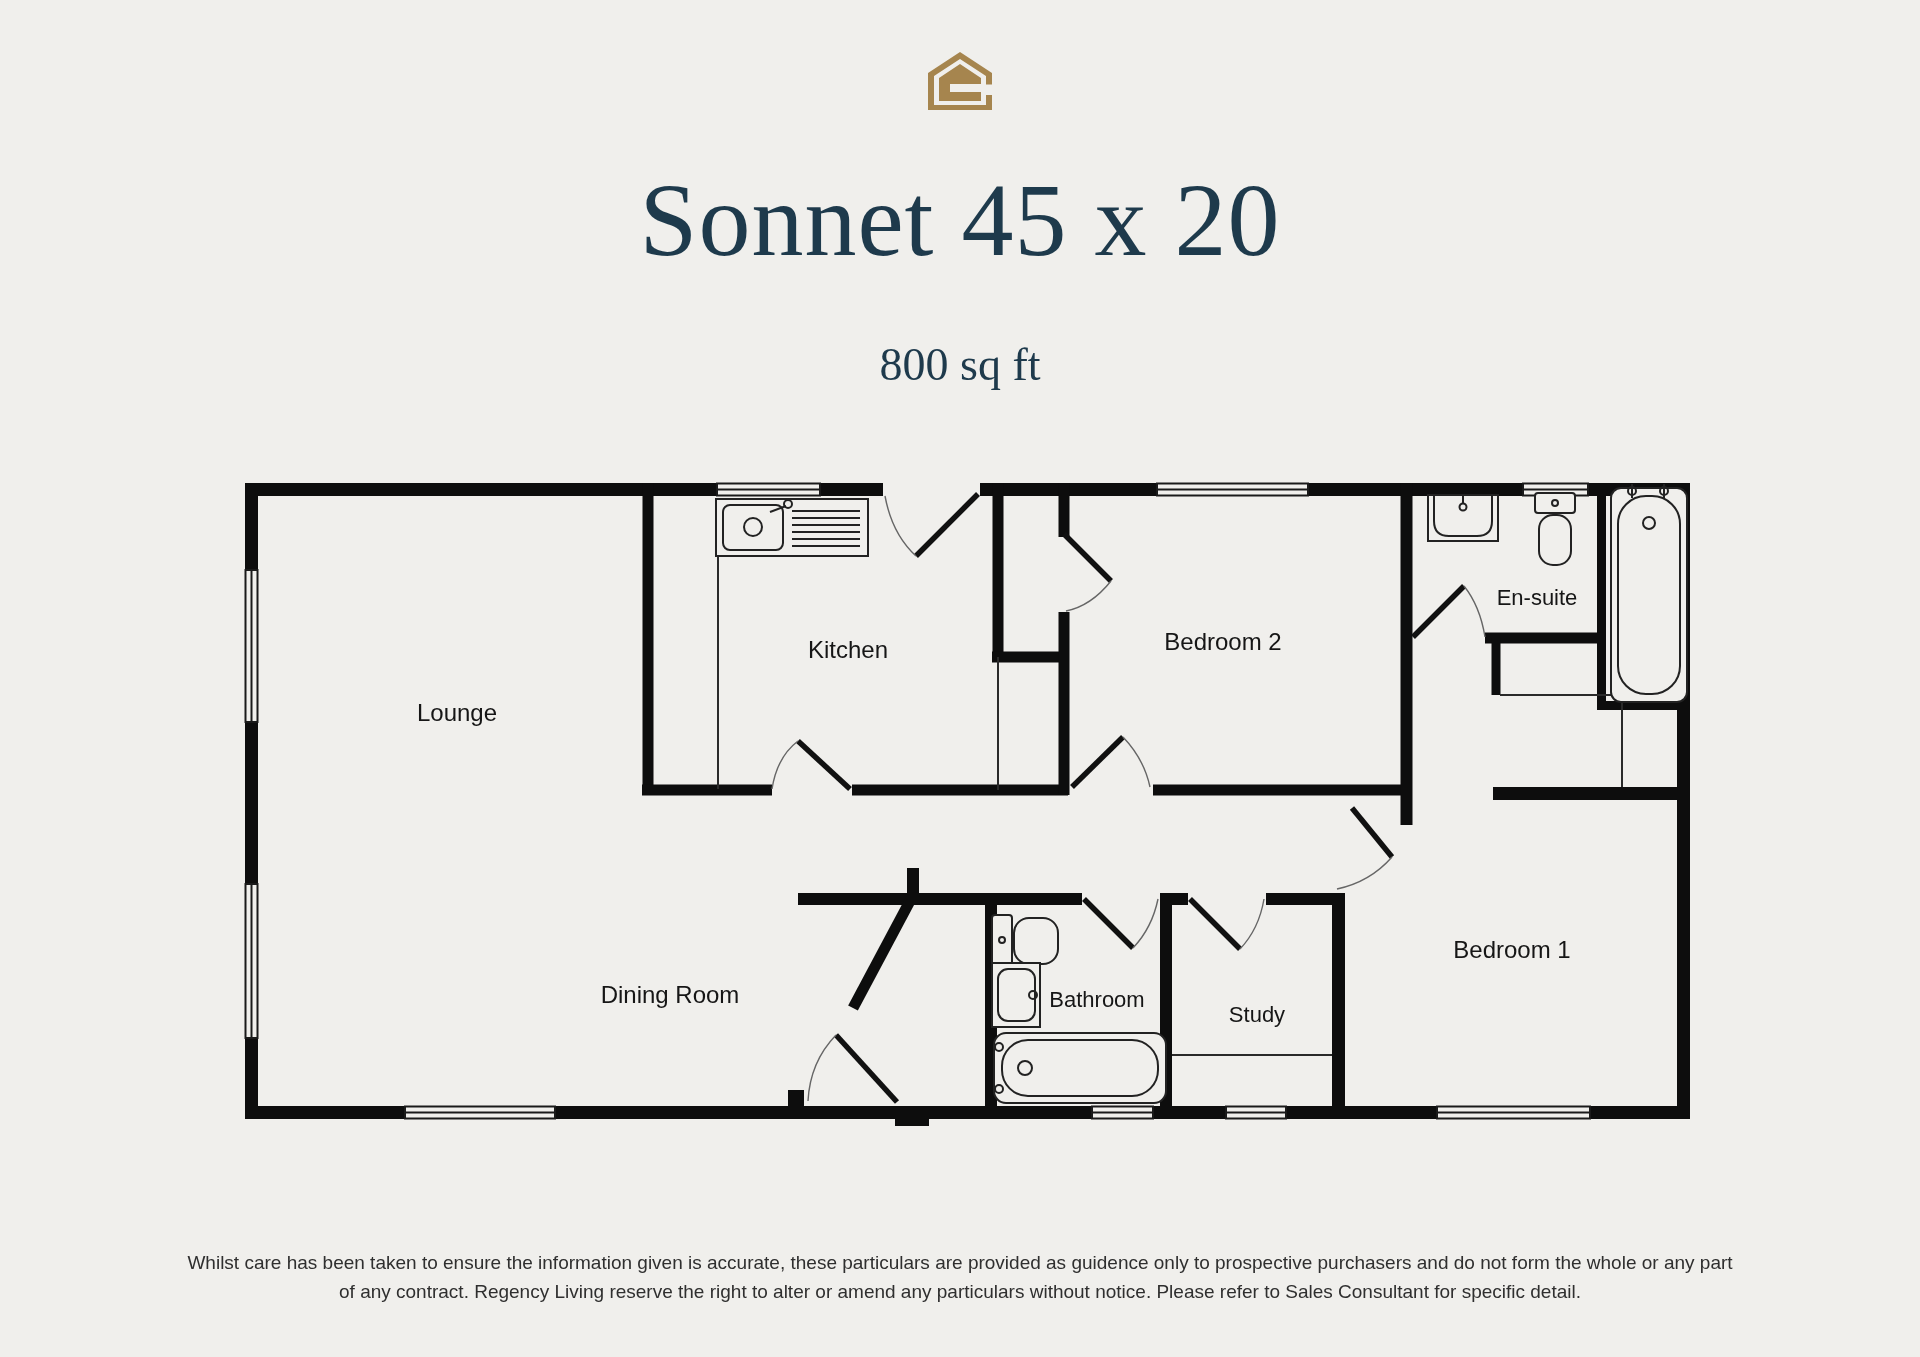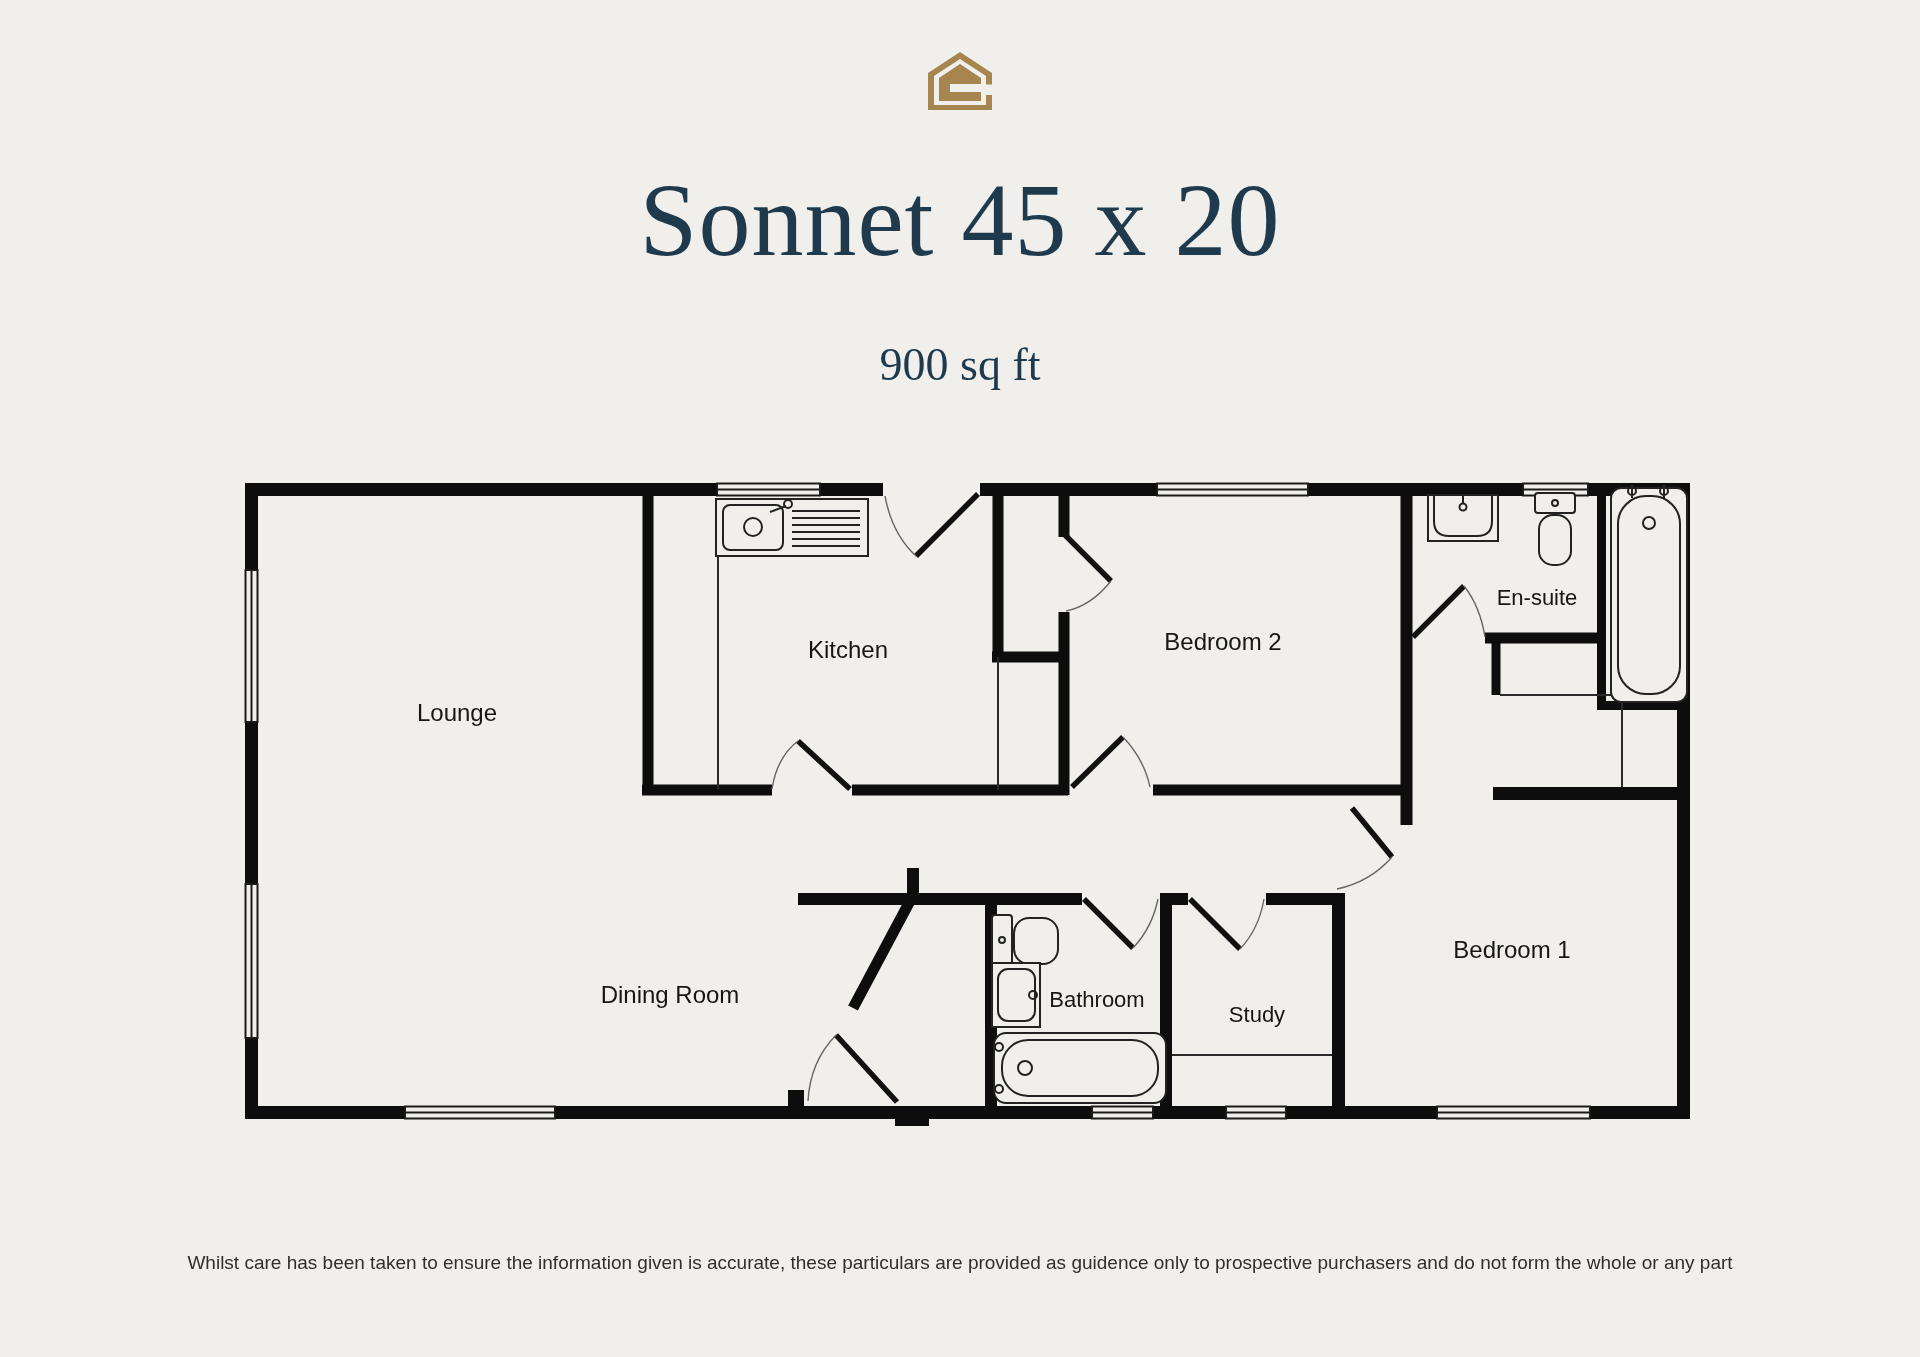--- a/index.html
+++ b/index.html
@@ -37,21 +37,21 @@
   <div class="logo-wrap">
     <svg width="76" height="64" viewBox="0 0 76 64">
       <path fill="#a6854e" fill-rule="evenodd" d="M6,62 L6,25 L38,4 L70,25 L70,62 Z M12,57 L64,57 L64,28 L38,11 L12,28 Z"></path>
       <rect x="62" y="39" width="10" height="8" fill="#f0efec"></rect>
       <path fill="#a6854e" d="M17,53 L17,30 L38,16 L59,30 L59,36 L28,36 L28,44 L59,44 L59,53 Z"></path>
       <rect x="59" y="36.5" width="13" height="7" fill="#f0efec"></rect>
     </svg>
   </div>
 
   <div class="title">Sonnet 45 x 20</div>
-  <div class="subtitle">900 sq ft</div>
+  <div class="subtitle">800 sq ft</div>
 
   <svg class="plan-svg" width="1920" height="1357" viewBox="0 0 1920 1357">
 
     <g>
 
       <line class="wallO" x1="245" y1="489.5" x2="717" y2="489.5"></line>
       <line class="wallO" x1="820" y1="489.5" x2="883" y2="489.5"></line>
       <line class="wallO" x1="980" y1="489.5" x2="1157" y2="489.5"></line>
       <line class="wallO" x1="1308" y1="489.5" x2="1523" y2="489.5"></line>
       <line class="wallO" x1="1588" y1="489.5" x2="1690" y2="489.5"></line>
@@ -239,15 +239,16 @@
       <text class="rlabel-sm" x="1537" y="605">En-suite</text>
       <text class="rlabel" x="670" y="1003">Dining Room</text>
       <text class="rlabel-sm" x="1097" y="1007">Bathroom</text>
       <text class="rlabel-sm" x="1257" y="1022">Study</text>
       <text class="rlabel" x="1512" y="958">Bedroom 1</text>
     </g>
   </svg>
 
   <div class="disclaimer">
     <div>Whilst care has been taken to ensure the information given is accurate, these particulars are provided as guidence only to prospective purchasers and do not form the whole or any part</div>
+    <div>of any contract. Regency Living reserve the right to alter or amend any particulars without notice. Please refer to Sales Consultant for specific detail.</div>
   </div>
 
 </div>
 
 </body></html>

